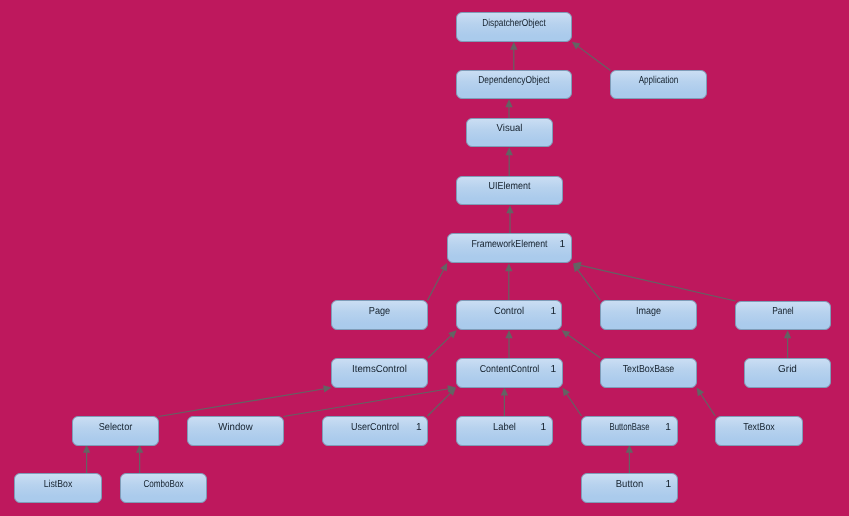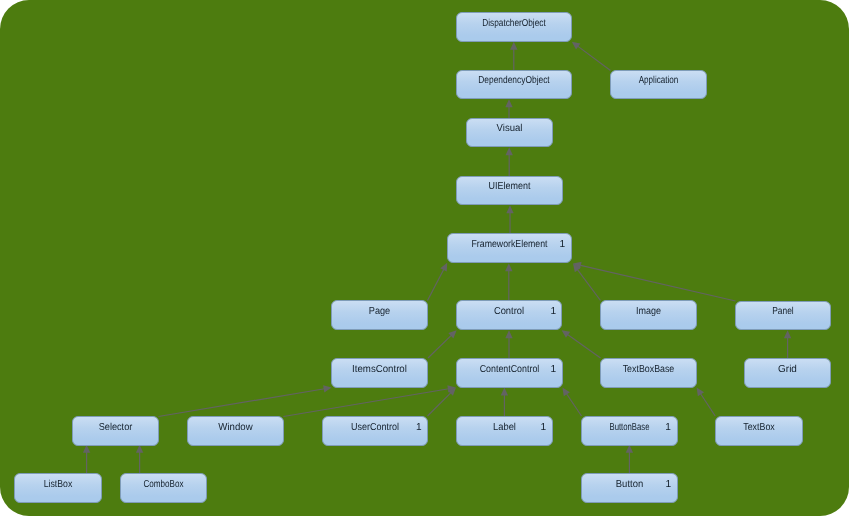--- a/index.html
+++ b/index.html
@@ -1,19 +1,19 @@
 <!DOCTYPE html>
 <html><head>
 <meta charset="utf-8">
 <title>Class hierarchy diagram</title>
 <style>
   html,body{margin:0;padding:0;background:#ffffff;}
   body{width:849px;height:516px;overflow:hidden;
        font-family:"Liberation Sans",sans-serif;}
-  #diagram{position:relative;width:849px;height:516px;background:#4d7c0f;border-radius:29px;}
+  #diagram{position:relative;width:849px;height:516px;background:#be185d;}
   svg.canvas{position:absolute;left:0;top:0;width:849px;height:516px;display:block;}
   .node-label,.node-badge{font-family:"Liberation Sans",sans-serif;
       text-rendering:geometricPrecision;
       will-change:transform;}
 </style>
 </head>
 <body>
 
 <div id="diagram">
   <svg class="canvas" id="canvas" viewBox="0 0 849 516">

